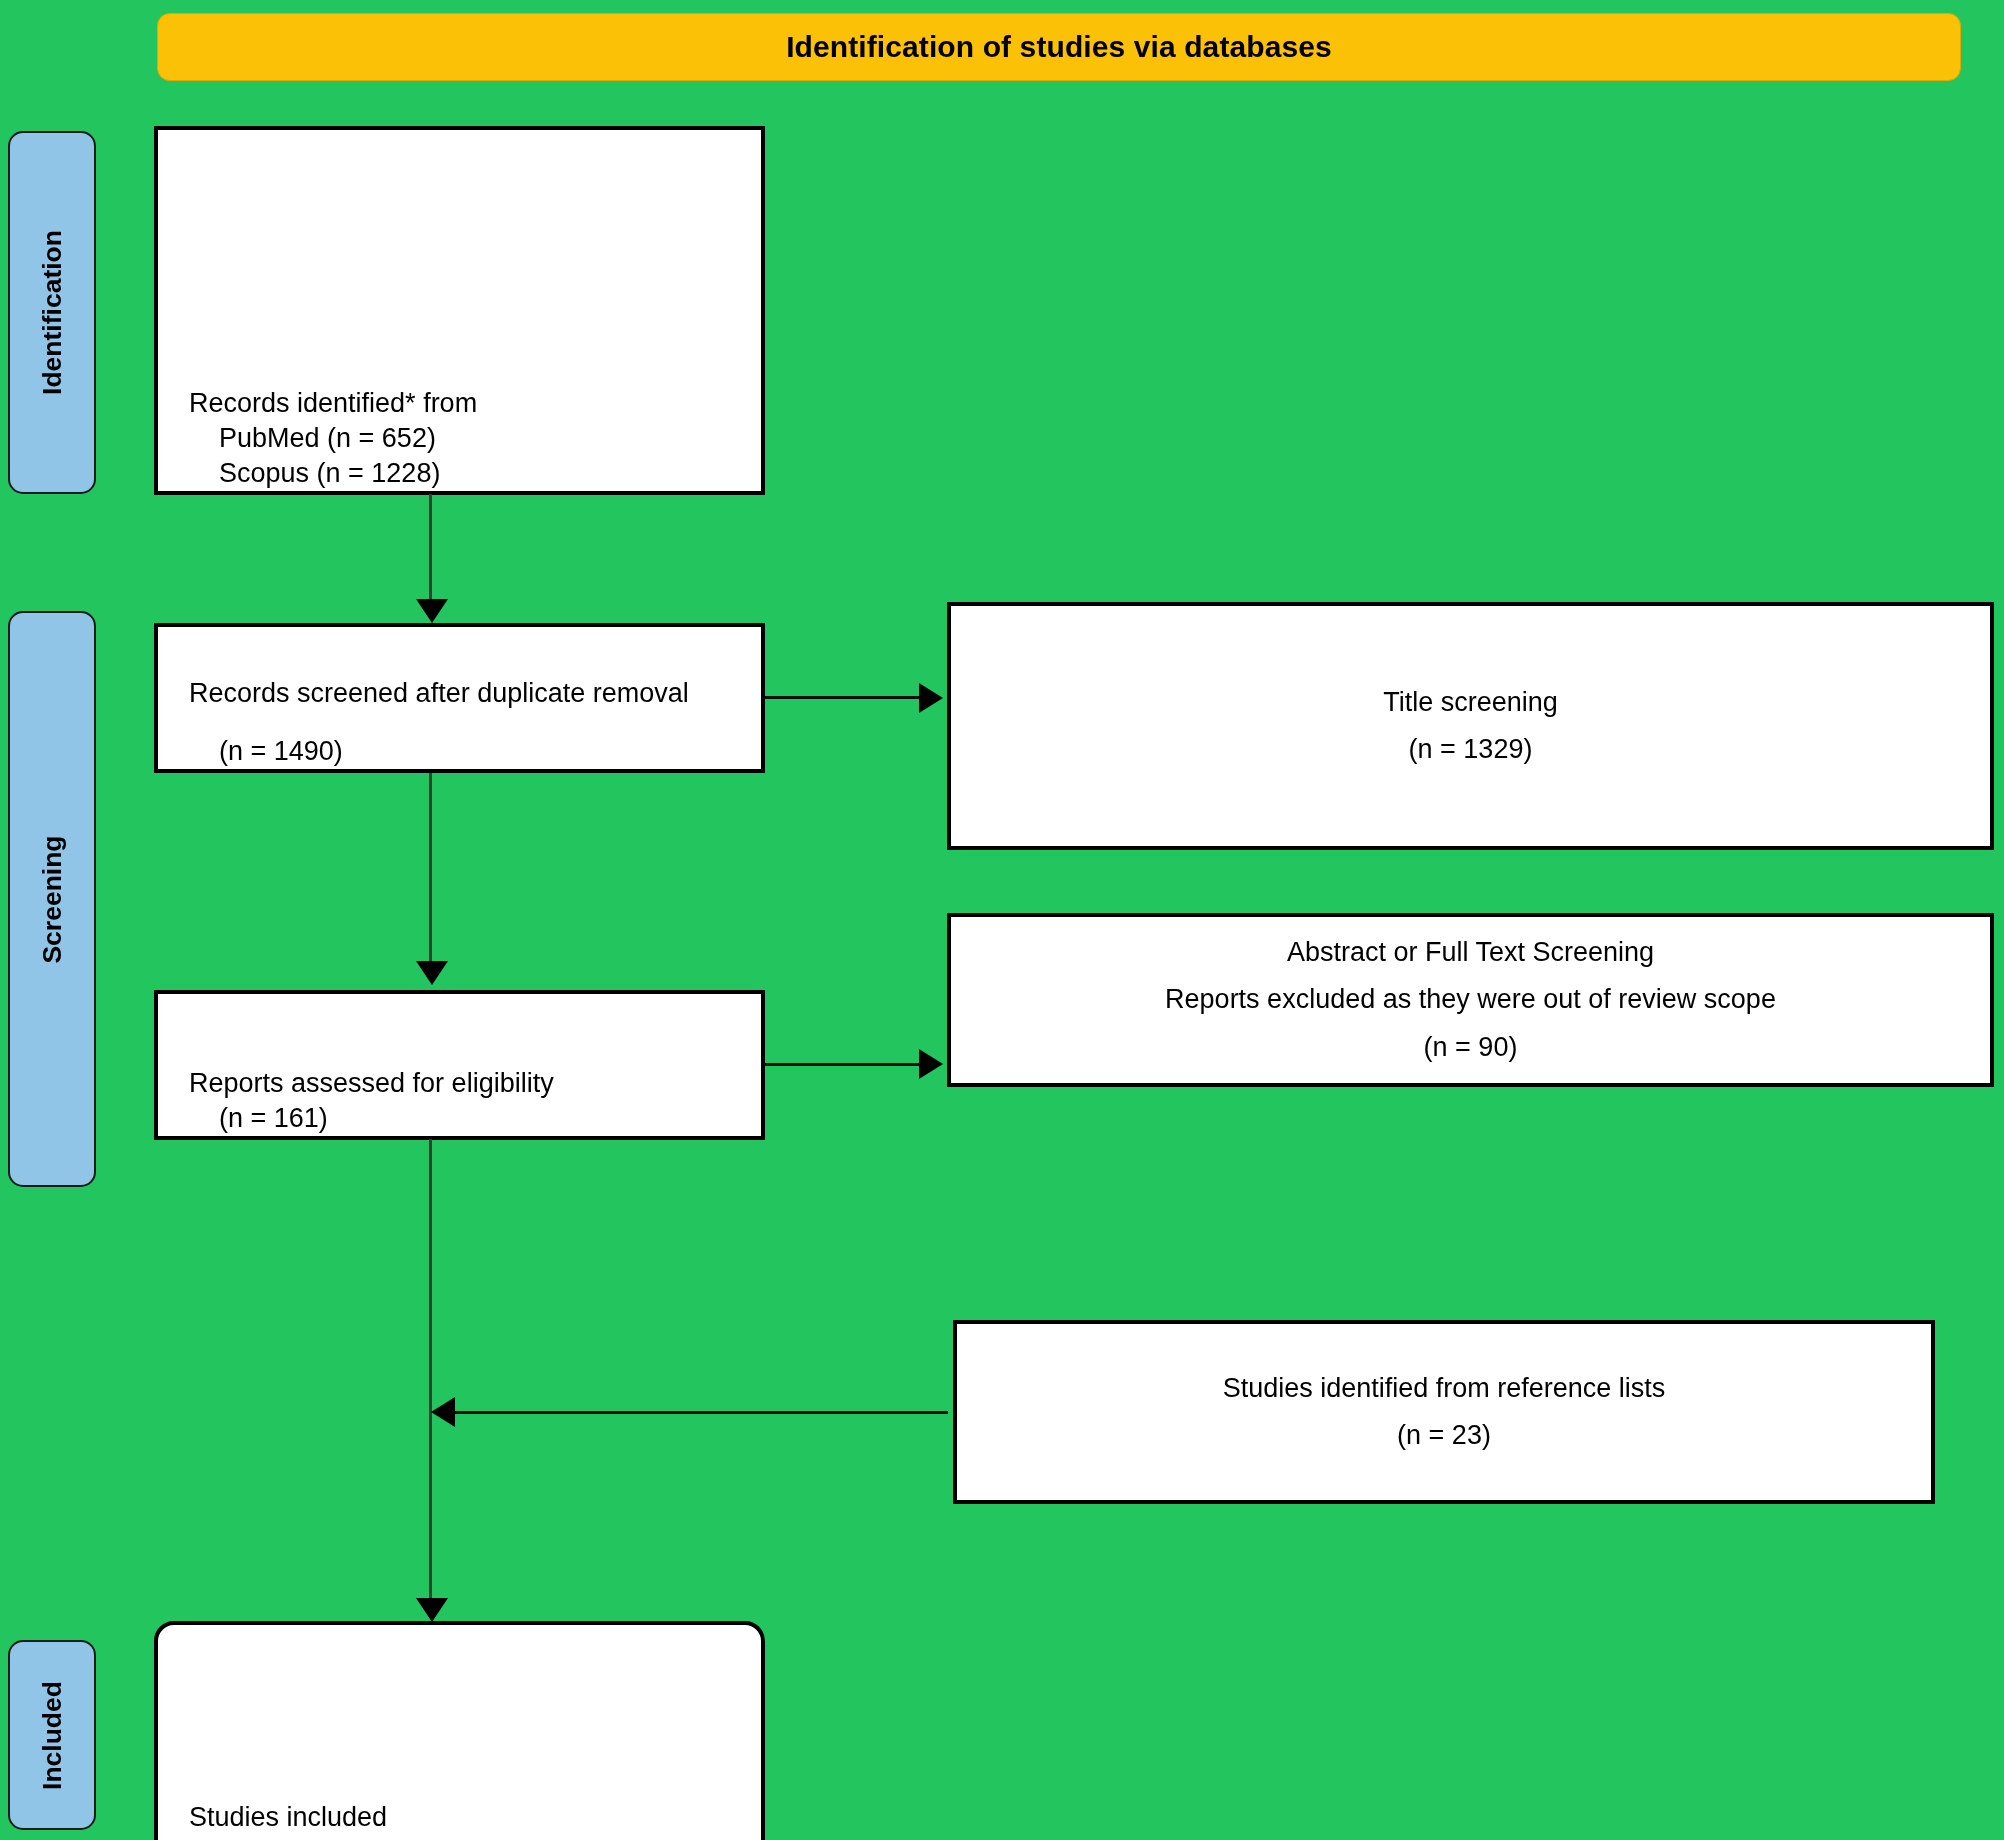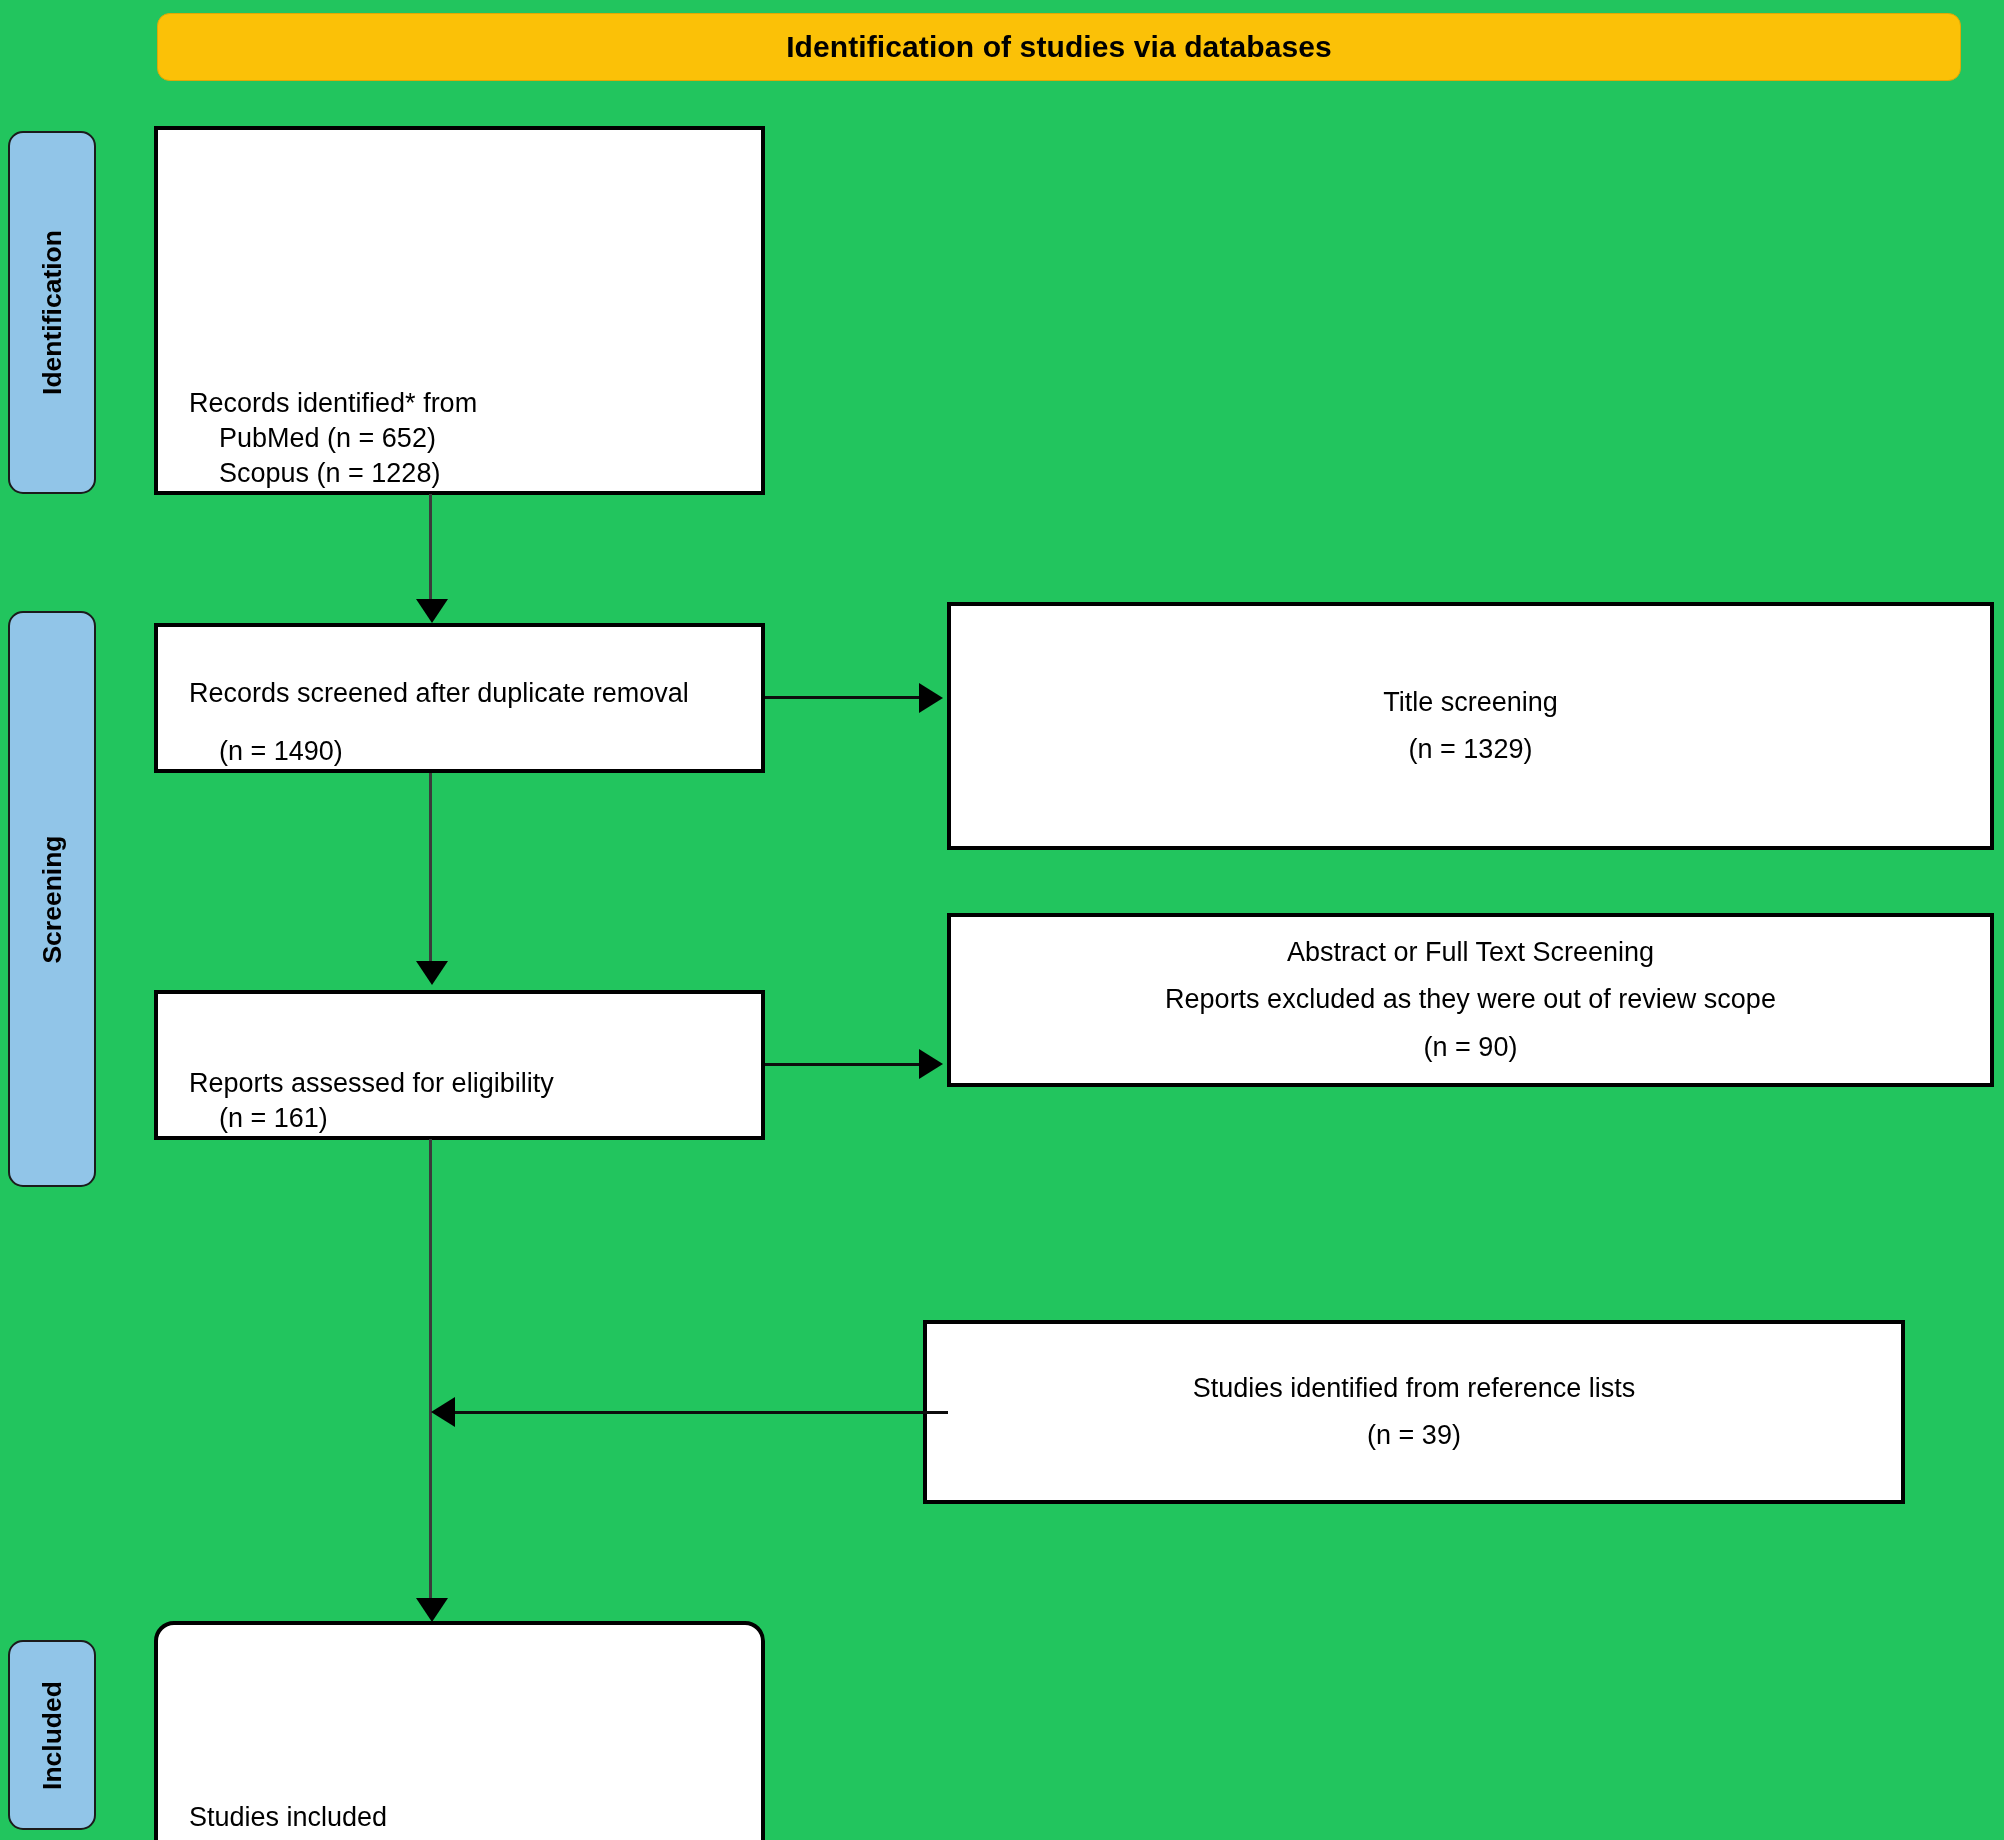--- a/index.html
+++ b/index.html
@@ -98,21 +98,21 @@
 
   
   #box-records-identified { left: 154px; top: 126px;  width: 611px; height: 369px; }
   #box-records-screened   { left: 154px; top: 623px; width: 611px; height: 150px; gap: 23px; }
   #box-reports-assessed   { left: 154px; top: 990px; width: 611px; height: 150px; }
   #box-studies-included   { left: 154px; top: 1621px; width: 611px; height: 253px; border-radius: 20px; }
 
   
   #box-excluded-title     { left: 947px; top: 602px; width: 1047px; height: 248px; }
   #box-excluded-abstract  { left: 947px; top: 913px; width: 1047px; height: 174px; }
-  #box-reference-lists    { left: 923px; top: 1320px; width: 982px; height: 184px; }
+  #box-reference-lists    { left: 953px; top: 1320px; width: 982px; height: 184px; }
 
   
   .vline {
     position: absolute;
     width: 2.9px;
     background: #3b3b3b;
   }
   .hline {
     position: absolute;
     height: 2.9px;
@@ -211,21 +211,21 @@
   </div>
 
   <div class="flow-box center-align" id="box-excluded-abstract">
     <div class="box-line">Abstract or Full Text Screening</div>
     <div class="box-line wrap">Reports excluded as they were out of review scope</div>
     <div class="box-line">(n = 90)</div>
   </div>
 
   <div class="flow-box center-align" id="box-reference-lists">
     <div class="box-line">Studies identified from reference lists</div>
-    <div class="box-line">(n = 39)</div>
+    <div class="box-line">(n = 23)</div>
   </div>
 
   <div class="vline" id="conn-v-1"></div>
   <div class="arrow-down" id="conn-arrow-1"></div>
 
   <div class="vline" id="conn-v-2"></div>
   <div class="arrow-down" id="conn-arrow-2"></div>
 
   <div class="vline" id="conn-v-3"></div>
   <div class="arrow-down" id="conn-arrow-3"></div>

